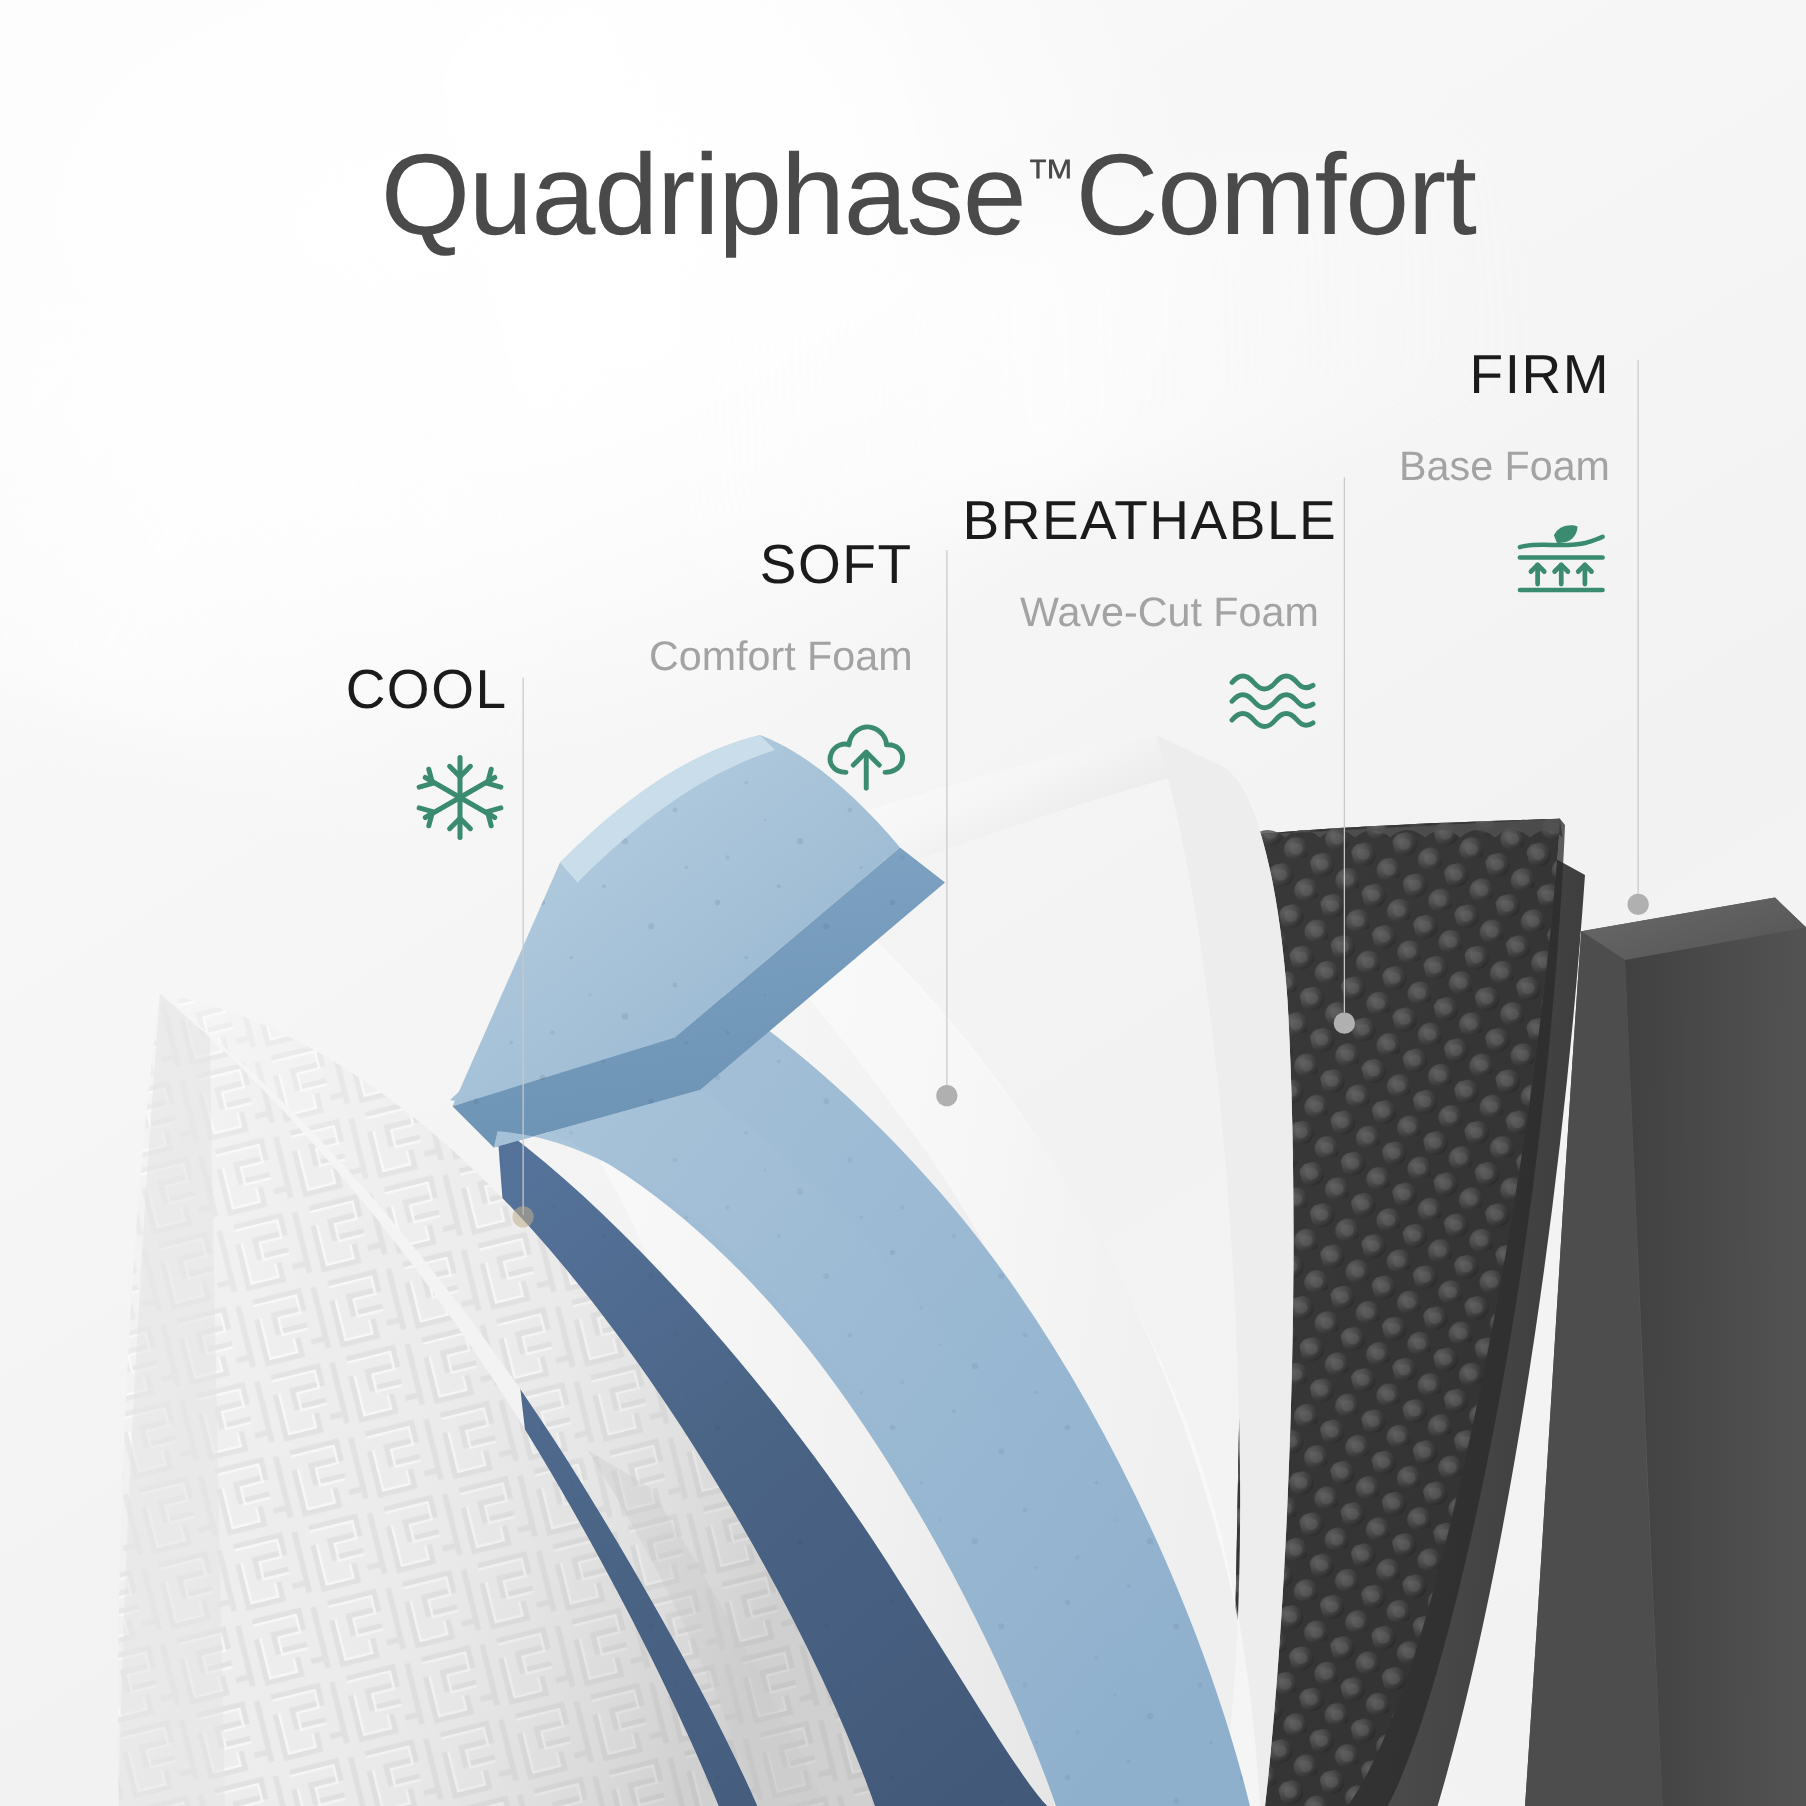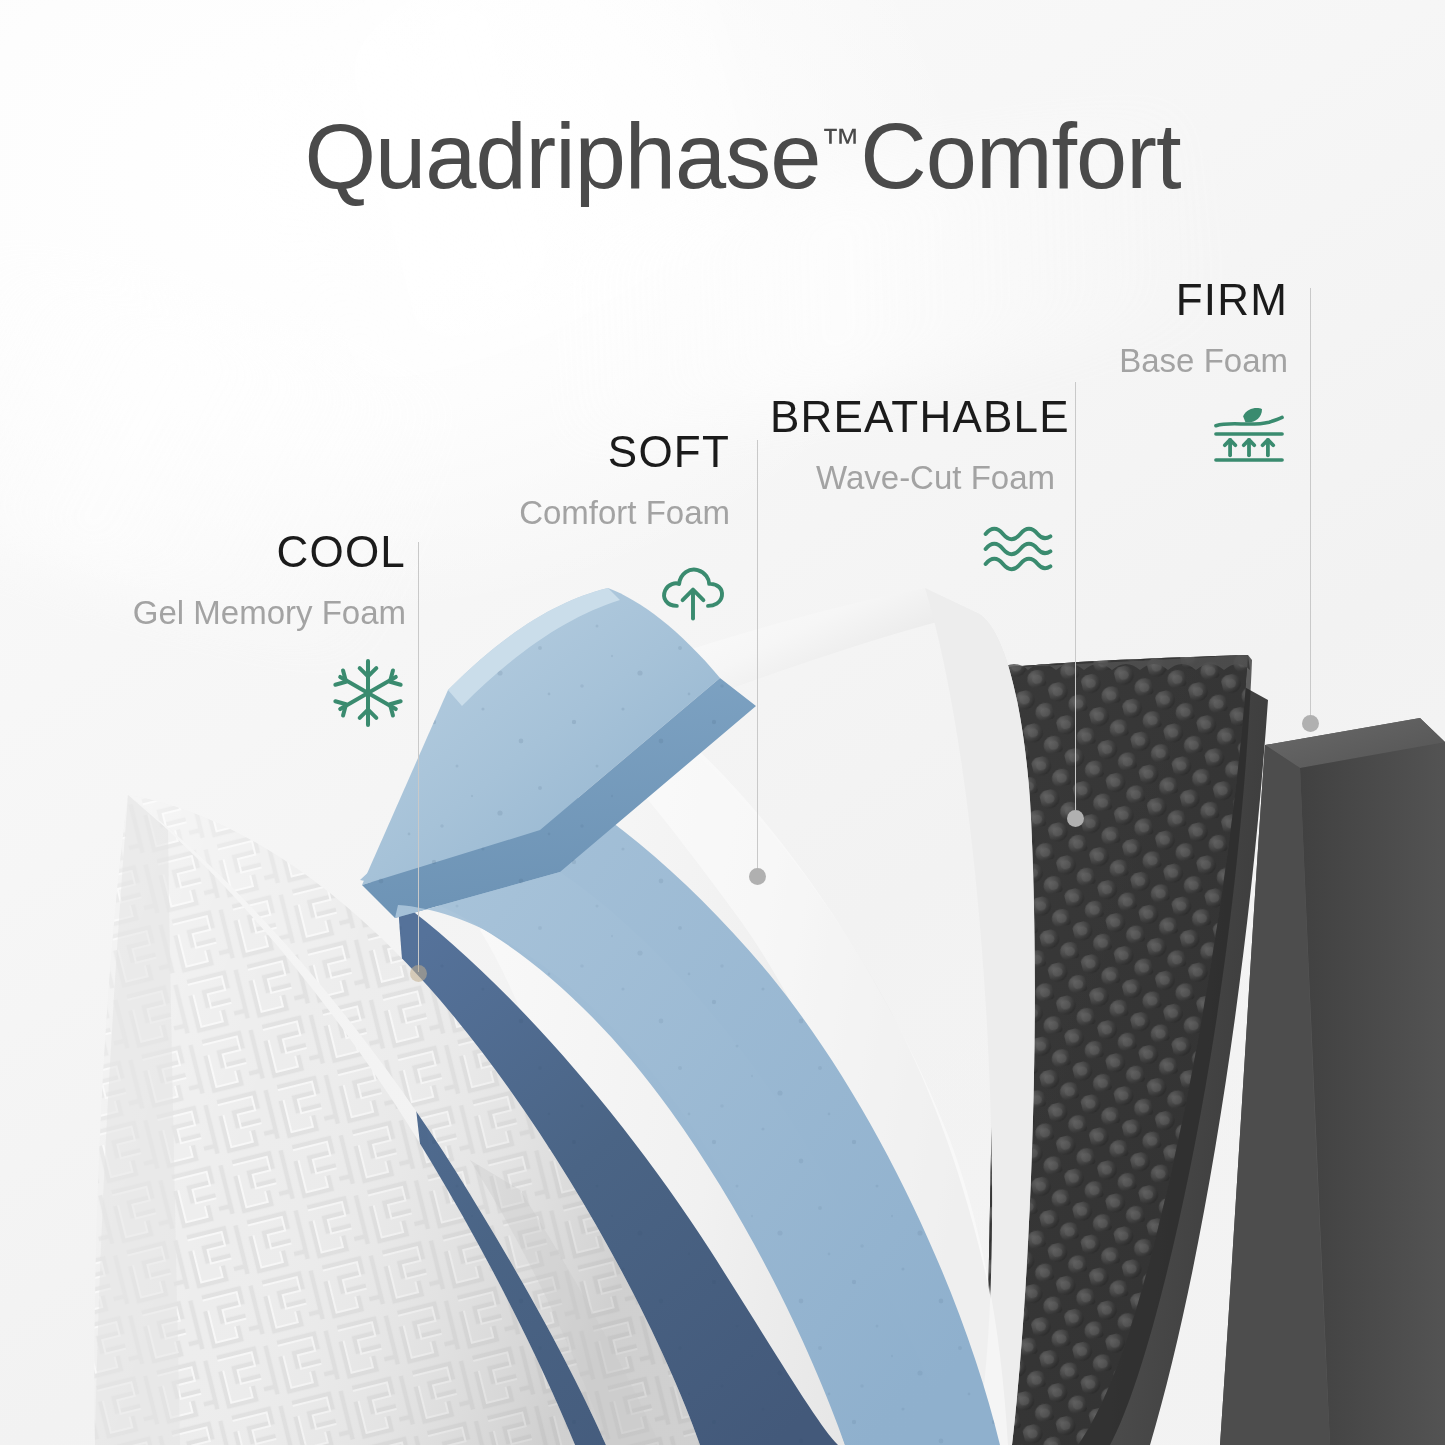--- a/index.html
+++ b/index.html
@@ -58,21 +58,21 @@
     text-align: right;
     line-height: 1;
     white-space: nowrap;
   }
   .callout .subline {
     color: #a3a3a3;
     font-size: 33px;
     font-weight: 400;
     text-align: right;
     line-height: 1;
-    margin-top: 22px;
+    margin-top: 34px;
     white-space: nowrap;
   }
   .callout .icon-wrap {
     margin-top: 26px;
     display: flex;
     justify-content: flex-end;
   }
   .leader {
     position: absolute;
     width: 1px;
@@ -359,21 +359,20 @@
       <path d="M606 1445 C 590 1390, 540 1270, 470 1160 L 520 1190 C 590 1300, 640 1400, 660 1445 Z" fill="#c9c9c9" opacity="0.35"></path>
     </g>
   </svg>
 
   <div id="title">
     <span>Quadriphase</span><span class="tm">™</span><span>Comfort</span>
   </div>
 
   <div class="callout" style="left:116px; top:530px; width:290px;">
     <div class="headline">COOL</div>
-    <div class="subline">Gel Memory Foam</div>
     <div class="icon-wrap">
       <span>
         <svg width="76" height="76" viewBox="0 0 64 64" fill="none" stroke="#3a8b6f" stroke-width="3.4" stroke-linecap="round" stroke-linejoin="round">
           <line x1="32" y1="5" x2="32" y2="59"></line>
           <line x1="8.6" y1="18.5" x2="55.4" y2="45.5"></line>
           <line x1="8.6" y1="45.5" x2="55.4" y2="18.5"></line>
           <polyline points="25,11 32,18 39,11"></polyline>
           <polyline points="25,53 32,46 39,53"></polyline>
           <polyline points="11,13 13.5,22.5 4.5,25"></polyline>
           <polyline points="53,51 50.5,41.5 59.5,39"></polyline>

